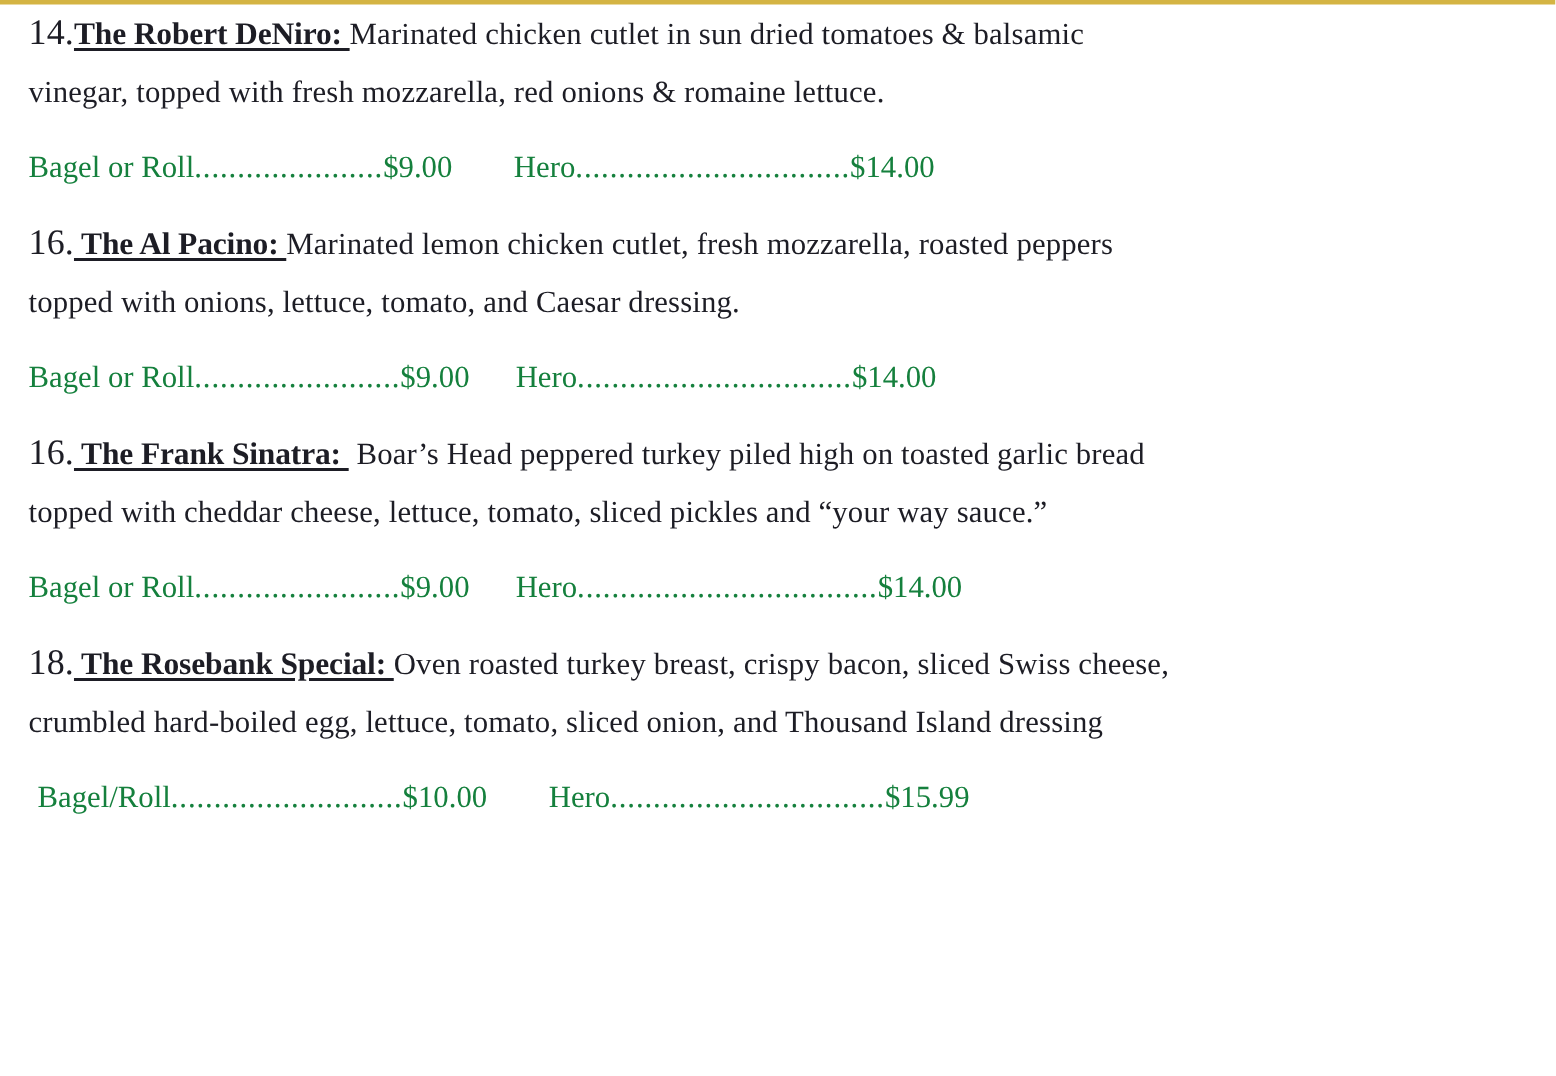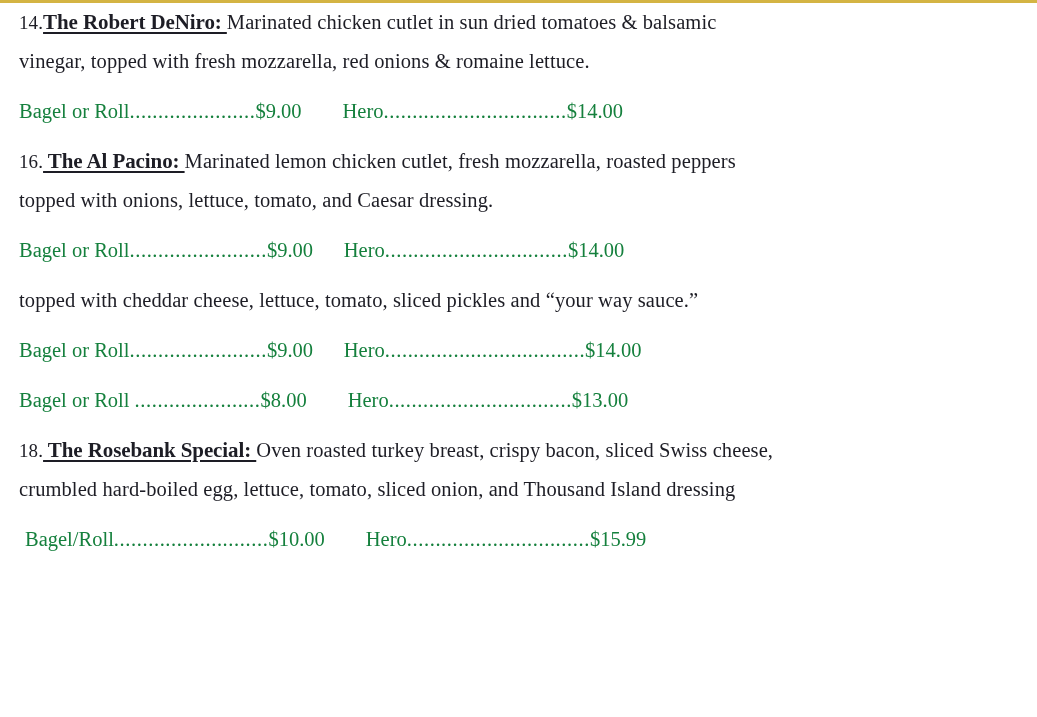--- a/index.html
+++ b/index.html
@@ -38,21 +38,21 @@
   .desc-line {
     font-size: 20.5px;
     line-height: 39px;
     letter-spacing: 0.1px;
     white-space: pre;
     color: #1d1d25;
   }
 
   .item-num {
     font-weight: 400;
-    font-size: 19px;
+    font-size: 24px;
   }
 
   .item-name {
     font-weight: 700;
     text-decoration: underline;
     text-decoration-thickness: 1.6px;
     text-underline-offset: 2.5px;
     font-size: 21px;
     letter-spacing: -0.1px;
   }
@@ -95,26 +95,26 @@
     <div class="price-line"><span>Bagel or Roll</span><span class="leader">......................</span><span>$9.00</span><span class="gap">        </span><span>Hero</span><span class="leader">................................</span><span>$14.00</span></div>
   </div>
 
   <div class="item-block">
     <div class="desc-line"><span class="item-num">16.</span><span class="item-name"> The Al Pacino: </span><span>Marinated lemon chicken cutlet, fresh mozzarella, roasted peppers</span></div>
     <div class="desc-line"><span>topped with onions, lettuce, tomato, and Caesar dressing.</span></div>
     <div class="price-line"><span>Bagel or Roll</span><span class="leader">........................</span><span>$9.00</span><span class="gap">      </span><span>Hero</span><span class="leader">................................</span><span>$14.00</span></div>
   </div>
 
   <div class="item-block">
+    <div class="desc-line"><span class="item-num">16.</span><span class="item-name"> The Frank Sinatra: </span><span> Boar’s Head peppered turkey piled high on toasted garlic bread</span></div>
     <div class="desc-line"><span>topped with cheddar cheese, lettuce, tomato, sliced pickles and “your way sauce.”</span></div>
     <div class="price-line"><span>Bagel or Roll</span><span class="leader">........................</span><span>$9.00</span><span class="gap">      </span><span>Hero</span><span class="leader">...................................</span><span>$14.00</span></div>
   </div>
 
   <div class="item-block">
-    <div class="price-line"><span>Bagel or Roll </span><span class="leader">......................</span><span>$8.00</span><span class="gap">        </span><span>Hero</span><span class="leader">................................</span><span>$13.00</span></div>
   </div>
 
   <div class="item-block">
     <div class="desc-line"><span class="item-num">18.</span><span class="item-name"> The Rosebank Special: </span><span>Oven roasted turkey breast, crispy bacon, sliced Swiss cheese,</span></div>
     <div class="desc-line"><span>crumbled hard-boiled egg, lettuce, tomato, sliced onion, and Thousand Island dressing</span></div>
     <div class="price-line indented"><span>Bagel/Roll</span><span class="leader">...........................</span><span>$10.00</span><span class="gap">        </span><span>Hero</span><span class="leader">................................</span><span>$15.99</span></div>
   </div>
 
 </div>
 

